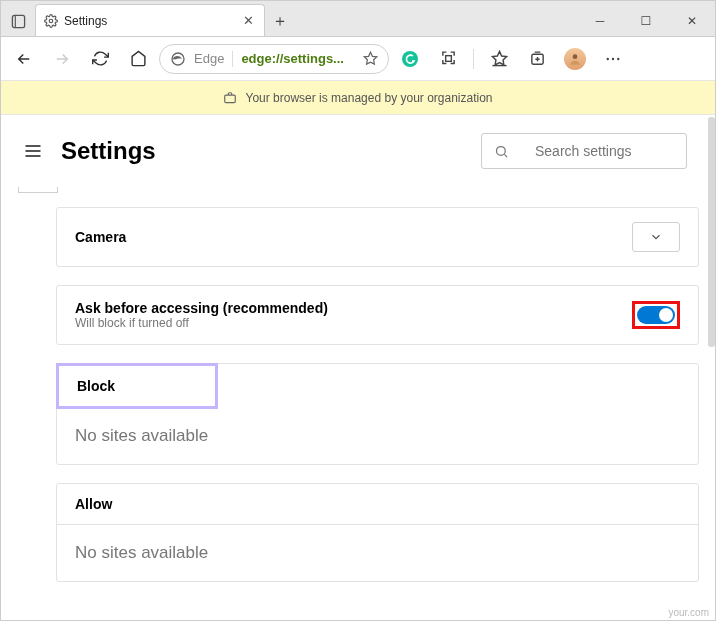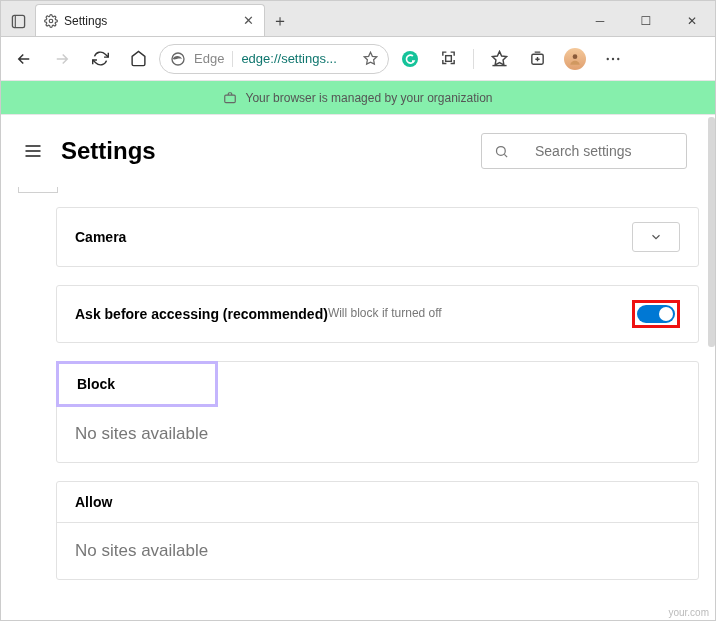--- a/index.html
+++ b/index.html
@@ -10,35 +10,35 @@
     .tab .close{margin-left:auto;font-size:13px;color:#555;padding:2px;}
     .newtab{width:30px;height:30px;display:flex;align-items:center;justify-content:center;color:#444;font-size:16px;}
     .win-ctrls{margin-left:auto;display:flex;}
     .win-ctrls span{width:46px;height:30px;display:flex;align-items:center;justify-content:center;color:#444;font-size:12px;}
     .toolbar{height:44px;display:flex;align-items:center;padding:0 6px;gap:4px;border-bottom:1px solid #e6e6e6;}
     .tb-btn{width:34px;height:34px;display:flex;align-items:center;justify-content:center;color:#333;border-radius:4px;}
     .tb-btn.disabled{color:#bbb;}
     .addr{flex:1;height:30px;border:1px solid #d0d0d0;border-radius:16px;display:flex;align-items:center;padding:0 10px;gap:8px;font-size:13px;color:#555;max-width:230px;}
     .addr .edge-label{color:#888;}
     .addr .sep{width:1px;height:16px;background:#ddd;}
-    .addr .url{flex:1;white-space:nowrap;overflow:hidden;text-overflow:ellipsis;color:#0f766e;}
+    .addr .url{flex:1;white-space:nowrap;overflow:hidden;text-overflow:ellipsis;color:#4d7c0f;font-weight:bold;}
     .avatar{width:22px;height:22px;border-radius:50%;background:linear-gradient(#f4c89a,#e0a070);display:flex;align-items:center;justify-content:center;}
-    .org-bar{height:34px;background:#86efac;display:flex;align-items:center;justify-content:center;font-size:12px;color:#555;gap:8px;border-bottom:1px solid #e6e6e6;}
+    .org-bar{height:34px;background:#fef9c3;display:flex;align-items:center;justify-content:center;font-size:12px;color:#555;gap:8px;border-bottom:1px solid #e6e6e6;}
     .page{position:relative;height:calc(100% - 36px - 44px - 34px);}
     .hdr{display:flex;align-items:center;padding:18px 28px 18px 22px;gap:18px;}
     .menu-btn{font-size:18px;color:#333;}
     .hdr h1{font-size:24px;font-weight:600;}
     .search-box{margin-left:auto;width:206px;height:36px;border:1px solid #ccc;border-radius:3px;display:flex;align-items:center;padding:0 12px;gap:26px;color:#777;font-size:14px;}
     .content{padding:0 16px 0 55px;overflow:auto;height:calc(100% - 72px);}
     .scroll-ind{position:absolute;right:0;top:2px;width:7px;height:230px;background:#a8a8a8;border-radius:3px;opacity:.45;}
     .partial{height:6px;border:1px solid #d0d0d0;border-top:none;width:40px;margin-left:-38px;margin-bottom:14px;}
     .card{border:1px solid #e2e2e2;border-radius:3px;margin-bottom:18px;background:#fff;}
     .row{padding:14px 18px;display:flex;align-items:center;gap:0;font-size:14px;}
     .sub{font-size:12px;color:#777;margin-top:0;}
-    .flex-col{display:flex;}
+    .flex-col{display:flex;flex-direction:column;}
     .chev-box{width:48px;height:30px;border:1px solid #d0d0d0;border-radius:3px;display:flex;align-items:center;justify-content:center;color:#555;}
     .redbox{border:3px solid #e11;}
     .toggle-wrap{margin-left:auto;padding:2px;}
     .toggle{width:38px;height:18px;border-radius:10px;background:#0078d4;position:relative;}
     .toggle .knob{position:absolute;right:2px;top:2px;width:14px;height:14px;border-radius:50%;background:#fff;}
     .sec-head{padding:12px 18px;font-weight:600;font-size:14px;border-bottom:1px solid #e2e2e2;}
     .sec-head.red{border:3px solid #c4b5fd;margin:-1px;width:162px;}
     .empty{padding:18px 18px;color:#777;font-size:17px;}
     .watermark{position:absolute;bottom:2px;right:6px;font-size:10px;color:#bbb;}
     svg{display:block;}

